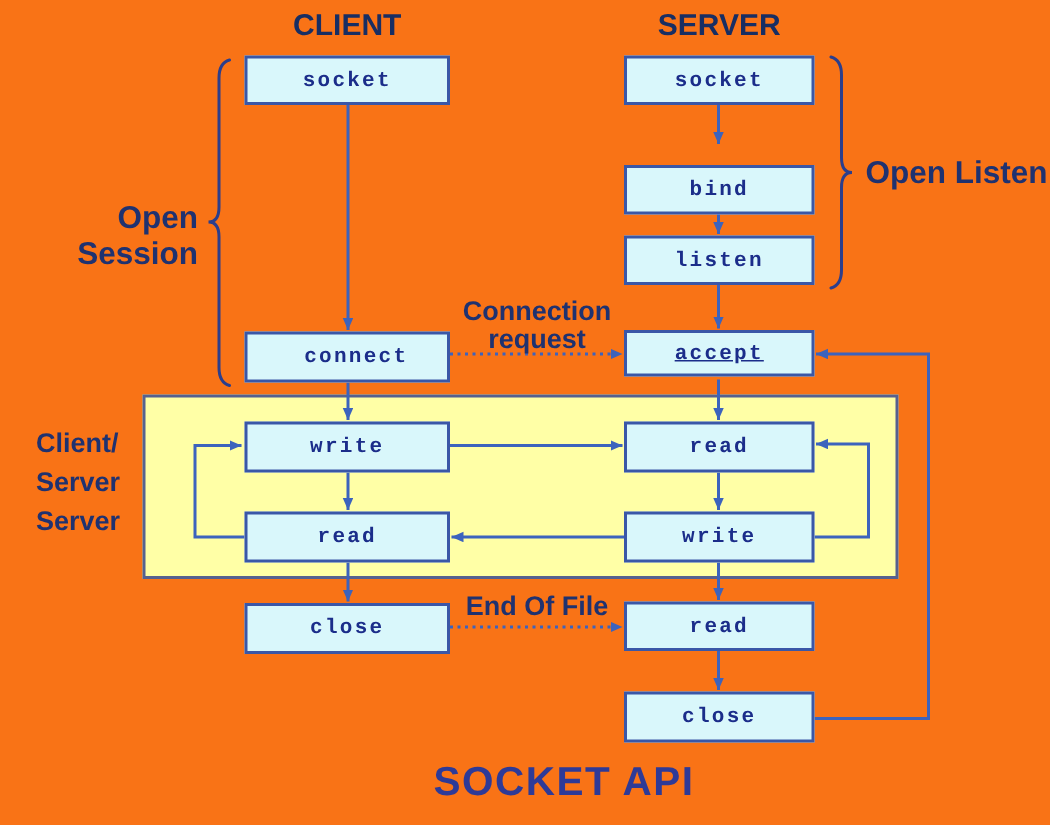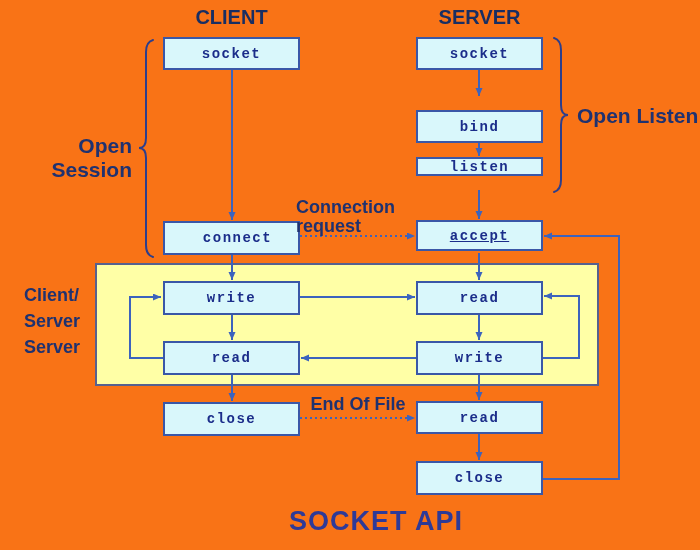--- a/index.html
+++ b/index.html
@@ -21,21 +21,21 @@
   .node{position:absolute;z-index:3;background:var(--box-fill);
     border:2px solid var(--box-border);box-sizing:border-box;
     color:var(--box-text);font-family:"Liberation Mono","DejaVu Sans Mono",monospace;
     font-weight:bold;font-size:14px;letter-spacing:1.5px;
     display:flex;align-items:center;justify-content:center;}
   .lbl{position:absolute;z-index:3;color:var(--label-text);font-weight:bold;}
   .hdr{position:absolute;z-index:3;color:var(--header-text);font-weight:bold;
     font-size:20px;text-align:center;}
   #lbl-open-client{left:6px;top:134px;width:126px;font-size:21px;text-align:right;}
   #lbl-open-listen{left:577px;top:104px;width:130px;font-size:21px;text-align:left;}
-  #lbl-conn-req{left:296px;top:198px;width:124px;font-size:18px;line-height:19px;}
+  #lbl-conn-req{left:296px;top:198px;width:124px;font-size:18px;line-height:19px;text-align:center;}
   #lbl-eof{left:293px;top:394px;width:130px;font-size:18px;text-align:center;}
   #lbl-session{left:24px;top:282px;width:110px;font-size:18px;line-height:26px;}
   #diagram-title{position:absolute;z-index:3;left:174px;top:506px;width:404px;text-align:center;
     color:var(--title-text);font-weight:bold;font-size:27px;letter-spacing:1px;}
   .lbl span{display:block;}
 </style>
 </head>
 <body>
 
 <div id="stage">
@@ -84,21 +84,21 @@
   </svg>
 
   <div class="node" style="left:163px;top:37px;width:137px;height:33px;">socket</div>
   <div class="node" style="left:163px;top:221px;width:137px;height:34px;padding-left:12px;">connect</div>
   <div class="node" style="left:163px;top:281px;width:137px;height:34px;">write</div>
   <div class="node" style="left:163px;top:341px;width:137px;height:34px;">read</div>
   <div class="node" style="left:163px;top:402px;width:137px;height:34px;">close</div>
 
   <div class="node" style="left:416px;top:37px;width:127px;height:33px;">socket</div>
   <div class="node" style="left:416px;top:97px;width:127px;height:33px;margin-top:13px;">bind</div>
-  <div class="node" style="left:416px;top:157px;width:127px;height:19px;text-align:right;">listen</div>
+  <div class="node" style="left:416px;top:157px;width:127px;height:33px;text-align:right;">listen</div>
   <div class="node" style="left:416px;top:220px;width:127px;height:31px;text-decoration:underline;">accept</div>
   <div class="node" style="left:416px;top:281px;width:127px;height:34px;">read</div>
   <div class="node" style="left:416px;top:341px;width:127px;height:34px;">write</div>
   <div class="node" style="left:416px;top:401px;width:127px;height:33px;">read</div>
   <div class="node" style="left:416px;top:461px;width:127px;height:34px;">close</div>
 
   <div class="lbl" id="lbl-open-client">Open Session</div>
   <div class="lbl" id="lbl-open-listen">Open Listen</div>
   <div class="lbl" id="lbl-conn-req">
     <span>Connection</span>

